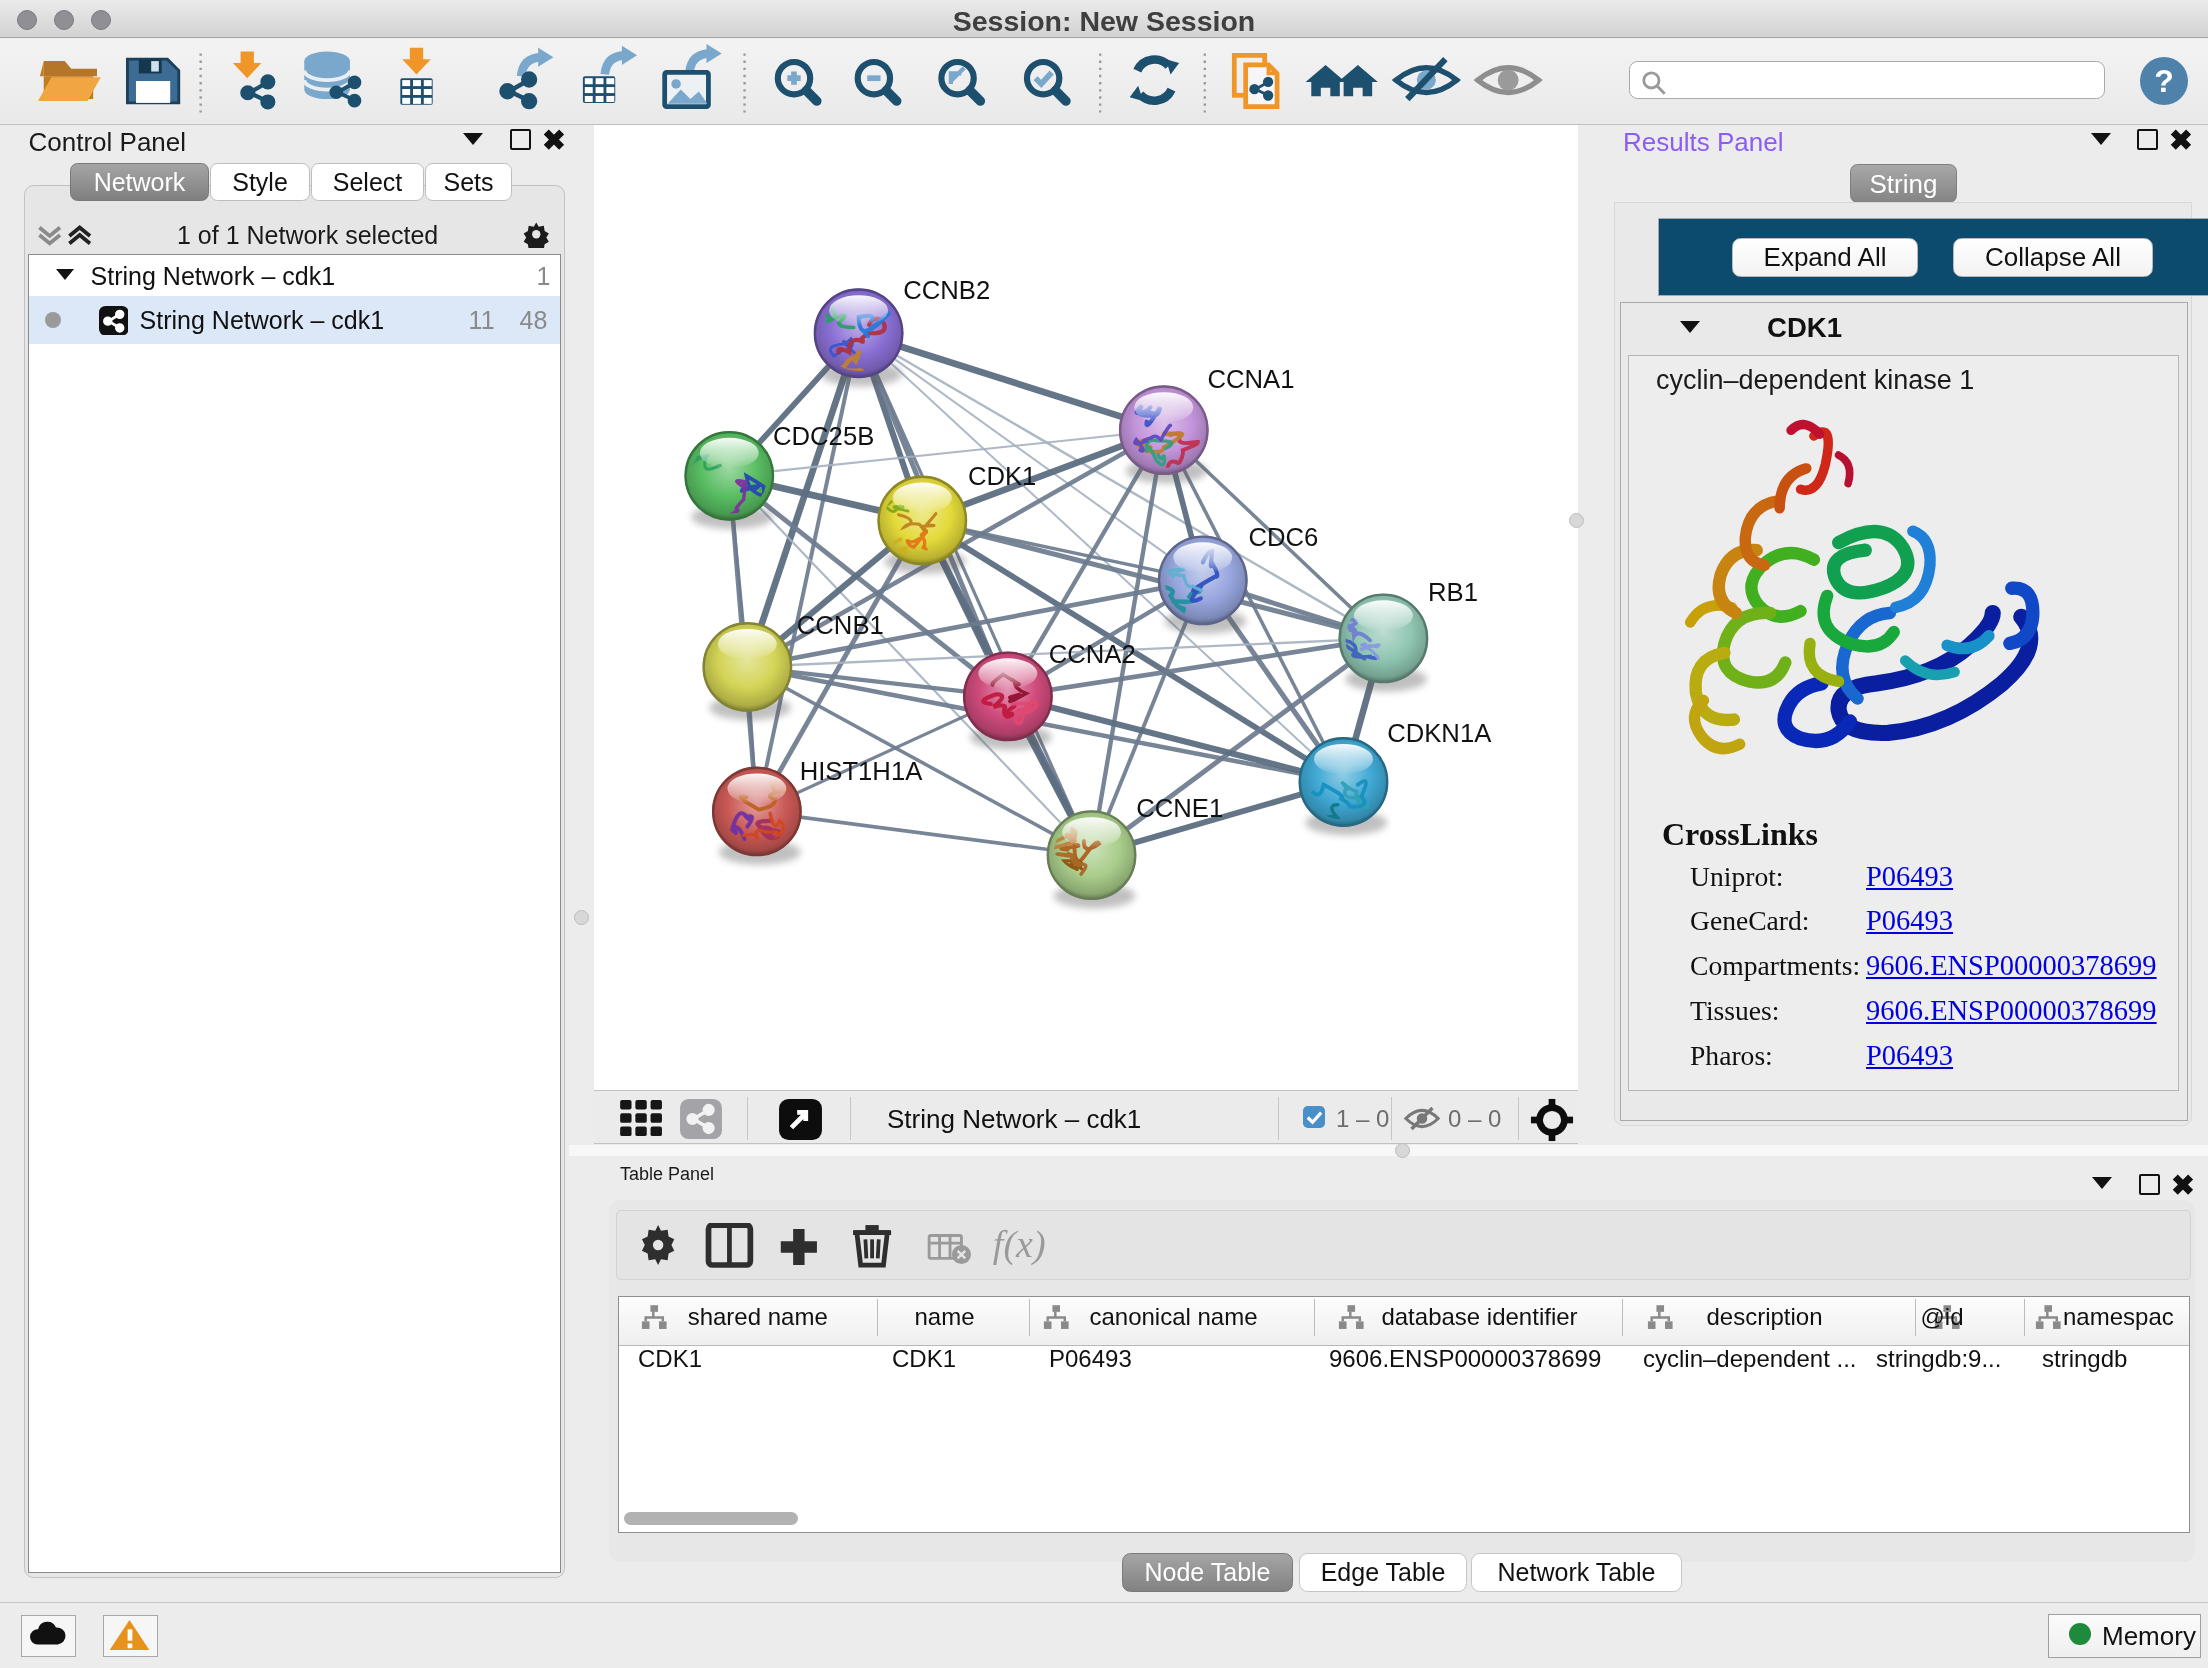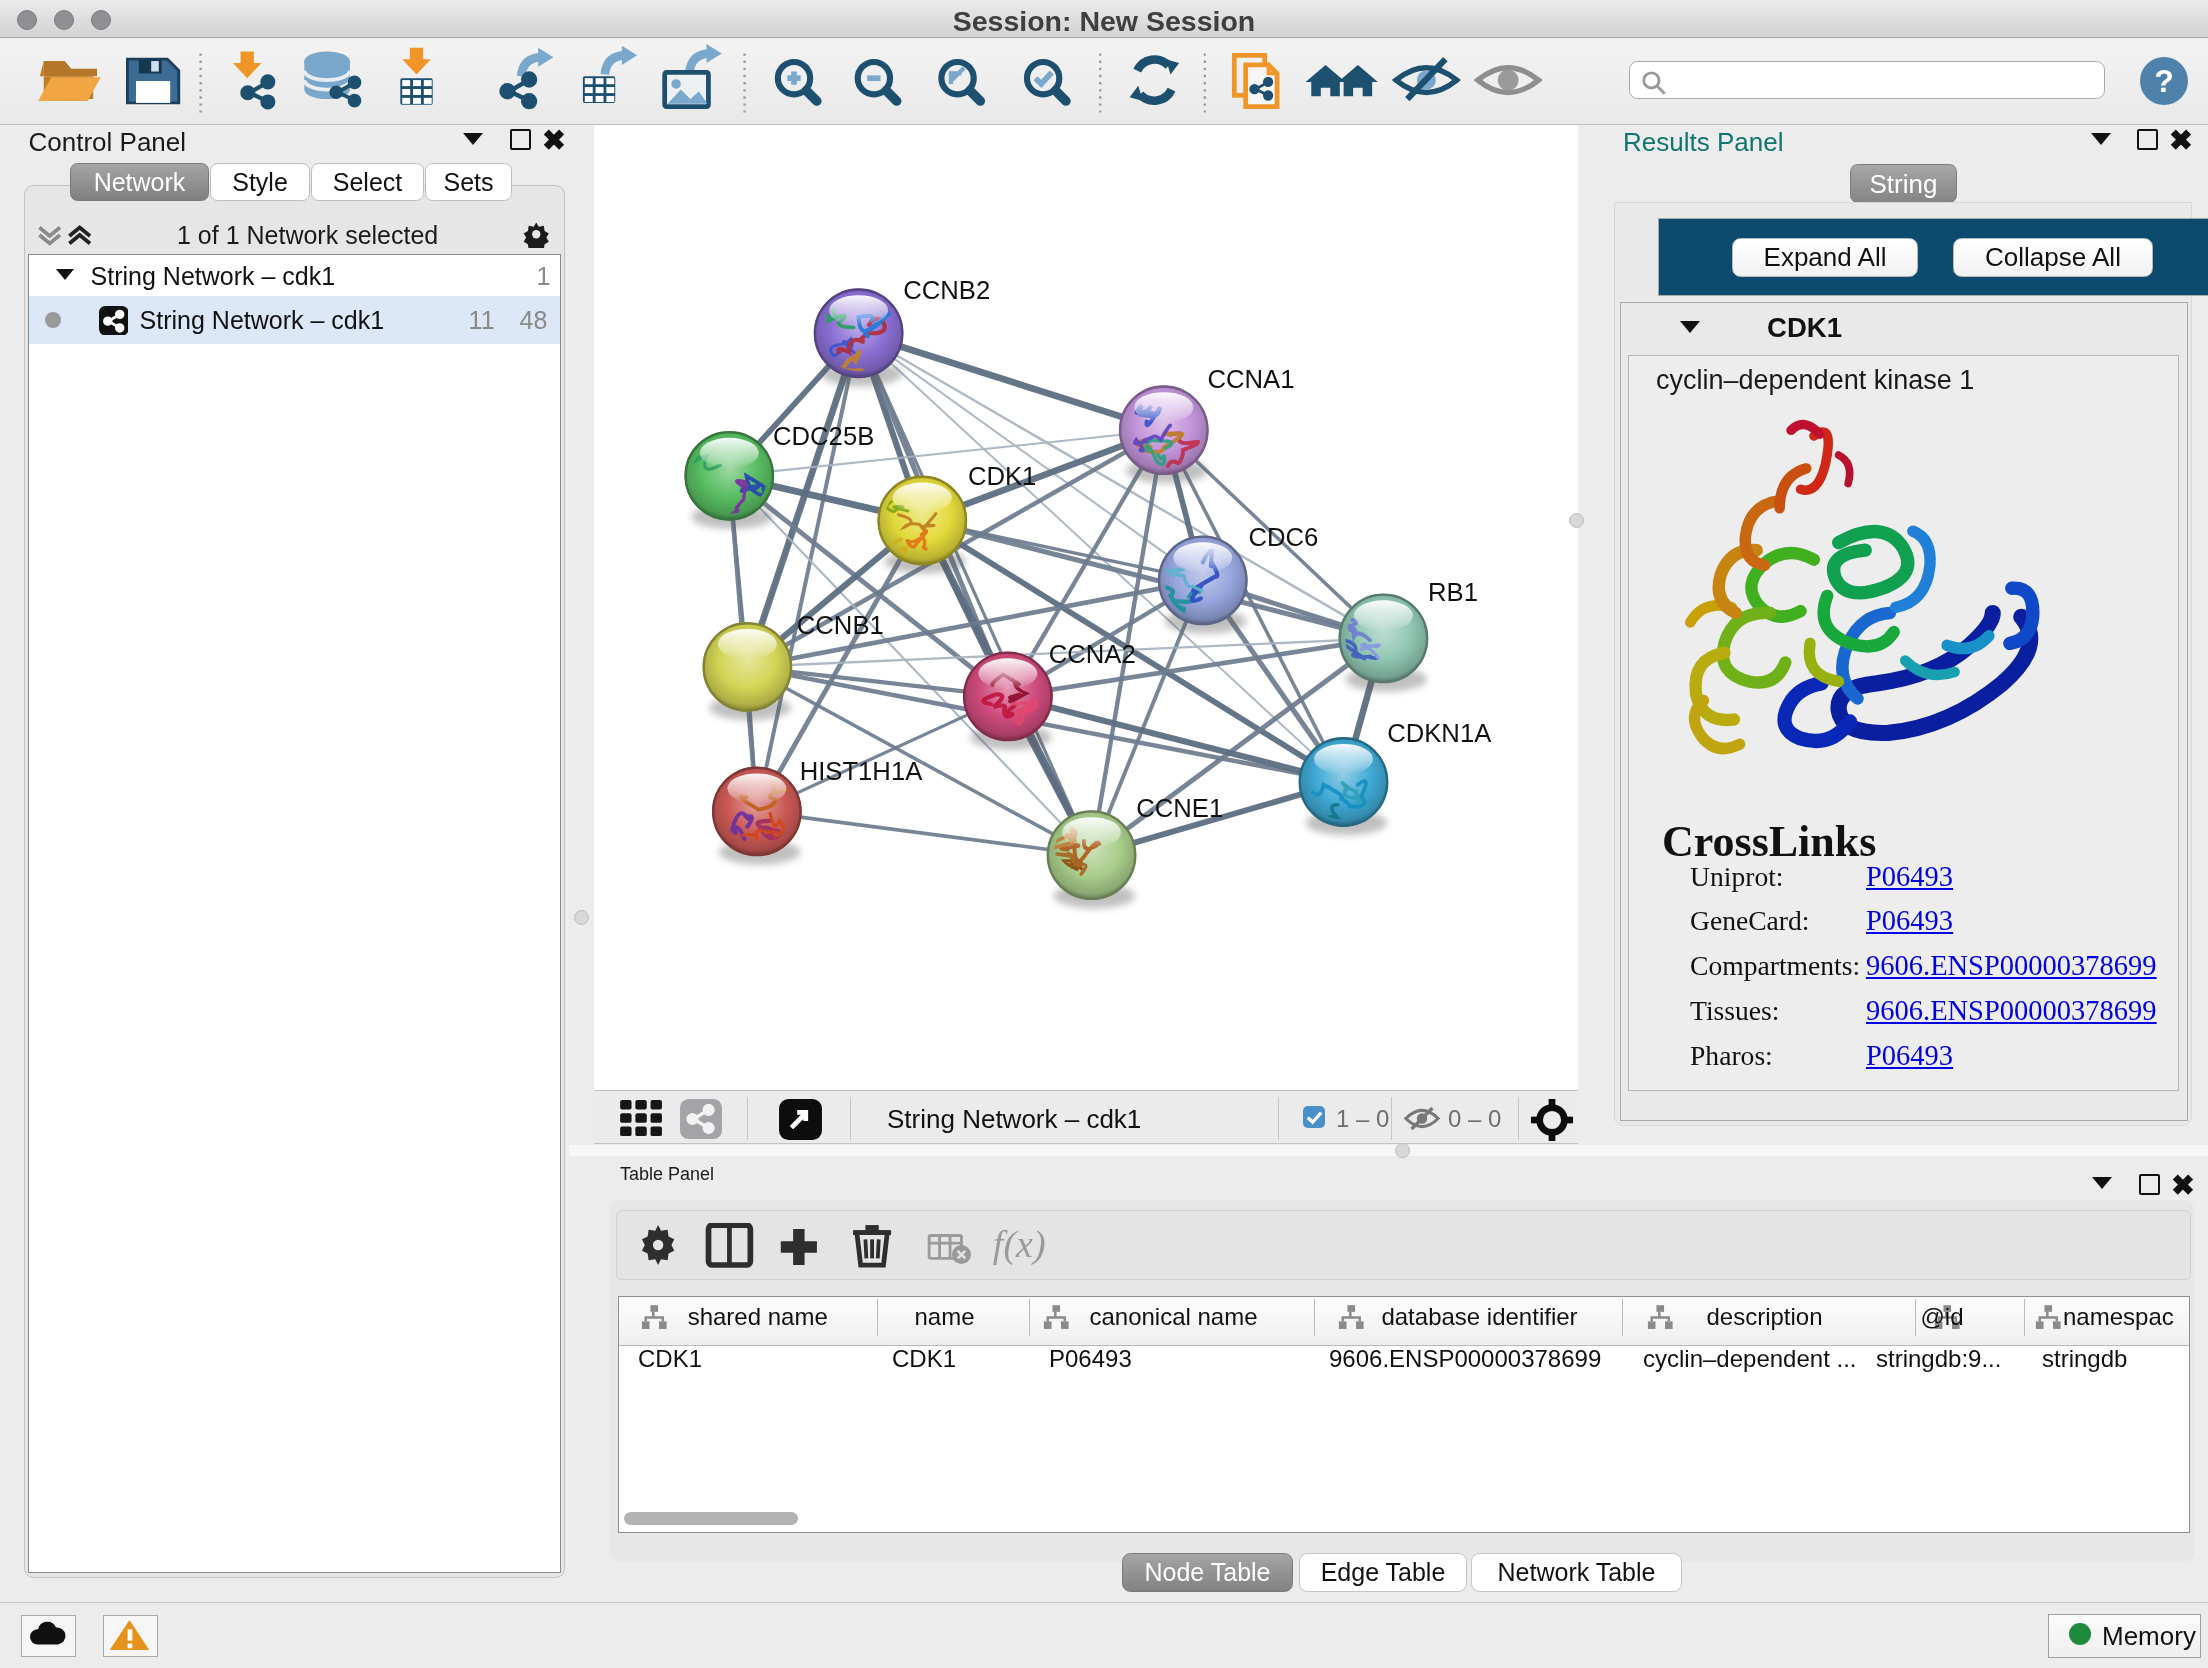--- a/index.html
+++ b/index.html
@@ -45,21 +45,21 @@
  border-bottom:1px solid #b8b8b8;font-size:24px;color:#111}
 .th{position:absolute;top:0;height:40px;line-height:40px;text-align:center}
 .thdiv{position:absolute;top:1.9px;width:1px;height:37px;background:#bcbcbc}
 .trow{position:absolute;left:0;top:41px;width:1570px;height:42px;font-size:24px;color:#111}
 .td{position:absolute;top:0;height:42px;line-height:42px}
 .hscroll{position:absolute;left:4.8px;top:215px;width:174px;height:13.3px;border-radius:6.7px;background:#b2b2b2}
 .btab{position:absolute;height:39px;background:#fff;border:1px solid #c4c4c4;font-size:25px;
  text-align:center;line-height:37px;color:#111;border-radius:8.6px}
 .btab.sel{background:linear-gradient(#a5a5a5,#828282);color:#fff;border-color:#7a7a7a}
 
-.rpanel-title{position:absolute;left:1623px;top:127px;font-size:26px;color:#0f766e}
+.rpanel-title{position:absolute;left:1623px;top:127px;font-size:26px;color:#8b5cf6}
 .stringtab{position:absolute;left:1850px;top:164px;width:107px;height:39px;
  background:linear-gradient(#a8a8a8,#848484);border:1px solid #7e7e7e;border-radius:7.6px;
  color:#fff;font-size:26px;text-align:center;line-height:38px}
 .rwrap{position:absolute;left:1614px;top:202px;width:578px;height:924px;background:#e9e9e9;
  border:1px solid #d8d8d8;border-radius:0 0 9.5px 9.5px}
 .rboxA{position:absolute;left:1658px;top:218px;width:672px;height:78px;border:1px solid #a9a9a9;background:#0c4a6e}
 .btn{position:absolute;top:19px;height:39px;background:linear-gradient(#ffffff,#f2f2f2);
  border:1px solid #b9b9b9;border-radius:8.6px;font-size:26px;color:#111;text-align:center;line-height:37px}
 .rboxB{position:absolute;left:1620px;top:302px;width:568px;height:819px;border:1px solid #a9a9a9;background:#e9e9e9}
 .rinner{position:absolute;left:1628px;top:355px;width:551px;height:736px;border:1px solid #b5b5b5;background:#ededed}
@@ -722,21 +722,21 @@
     <path d="M118 248 q-34 6 -30 42 q6 32 40 28" fill="none" stroke="#b8ac10" stroke-width="13" stroke-linecap="round"></path>
     <path d="M96 298 q-18 16 -2 38 q16 20 40 8" fill="none" stroke="#c0a410" stroke-width="12" stroke-linecap="round"></path>
     <path d="M126 200 q-30 -8 -44 16" fill="none" stroke="#c8a008" stroke-width="11" stroke-linecap="round"></path>
     <path d="M152 140 q-28 -2 -38 26 q-8 28 16 40" fill="none" stroke="#c88410" stroke-width="13" stroke-linecap="round"></path>
     <path d="M176 88 q-32 4 -36 38 q-2 26 20 30" fill="none" stroke="#c86810" stroke-width="12" stroke-linecap="round"></path>
     <path d="M204 54 q-28 8 -28 42" fill="none" stroke="#c85010" stroke-width="11" stroke-linecap="round"></path>
     <path d="M212 20 q22 -16 12 30 q-8 32 -26 26" fill="none" stroke="#d02818" stroke-width="10" stroke-linecap="round"></path>
     <path d="M188 14 q14 -14 30 4" fill="none" stroke="#c01030" stroke-width="10" stroke-linecap="round"></path>
     <path d="M238 40 q16 8 10 30" fill="none" stroke="#b81030" stroke-width="8" stroke-linecap="round"></path>
   </svg>
-<div class="xl serif" style="left:1662px;top:816px;font-weight:bold;font-size:44px">CrossLinks</div>
+<div class="xl serif" style="left:1662px;top:816px;font-weight:bold;font-size:32px">CrossLinks</div>
 <div class="xl serif" style="left:1690px;top:861px">Uniprot:</div>
 <div class="xlink serif" style="left:1866px;top:861px">P06493</div>
 <div class="xl serif" style="left:1690px;top:905px">GeneCard:</div>
 <div class="xlink serif" style="left:1866px;top:905px">P06493</div>
 <div class="xl serif" style="left:1690px;top:950px">Compartments:</div>
 <div class="xlink serif" style="left:1866px;top:950px">9606.ENSP00000378699</div>
 <div class="xl serif" style="left:1690px;top:995px">Tissues:</div>
 <div class="xlink serif" style="left:1866px;top:995px">9606.ENSP00000378699</div>
 <div class="xl serif" style="left:1690px;top:1040px">Pharos:</div>
 <div class="xlink serif" style="left:1866px;top:1040px">P06493</div>

